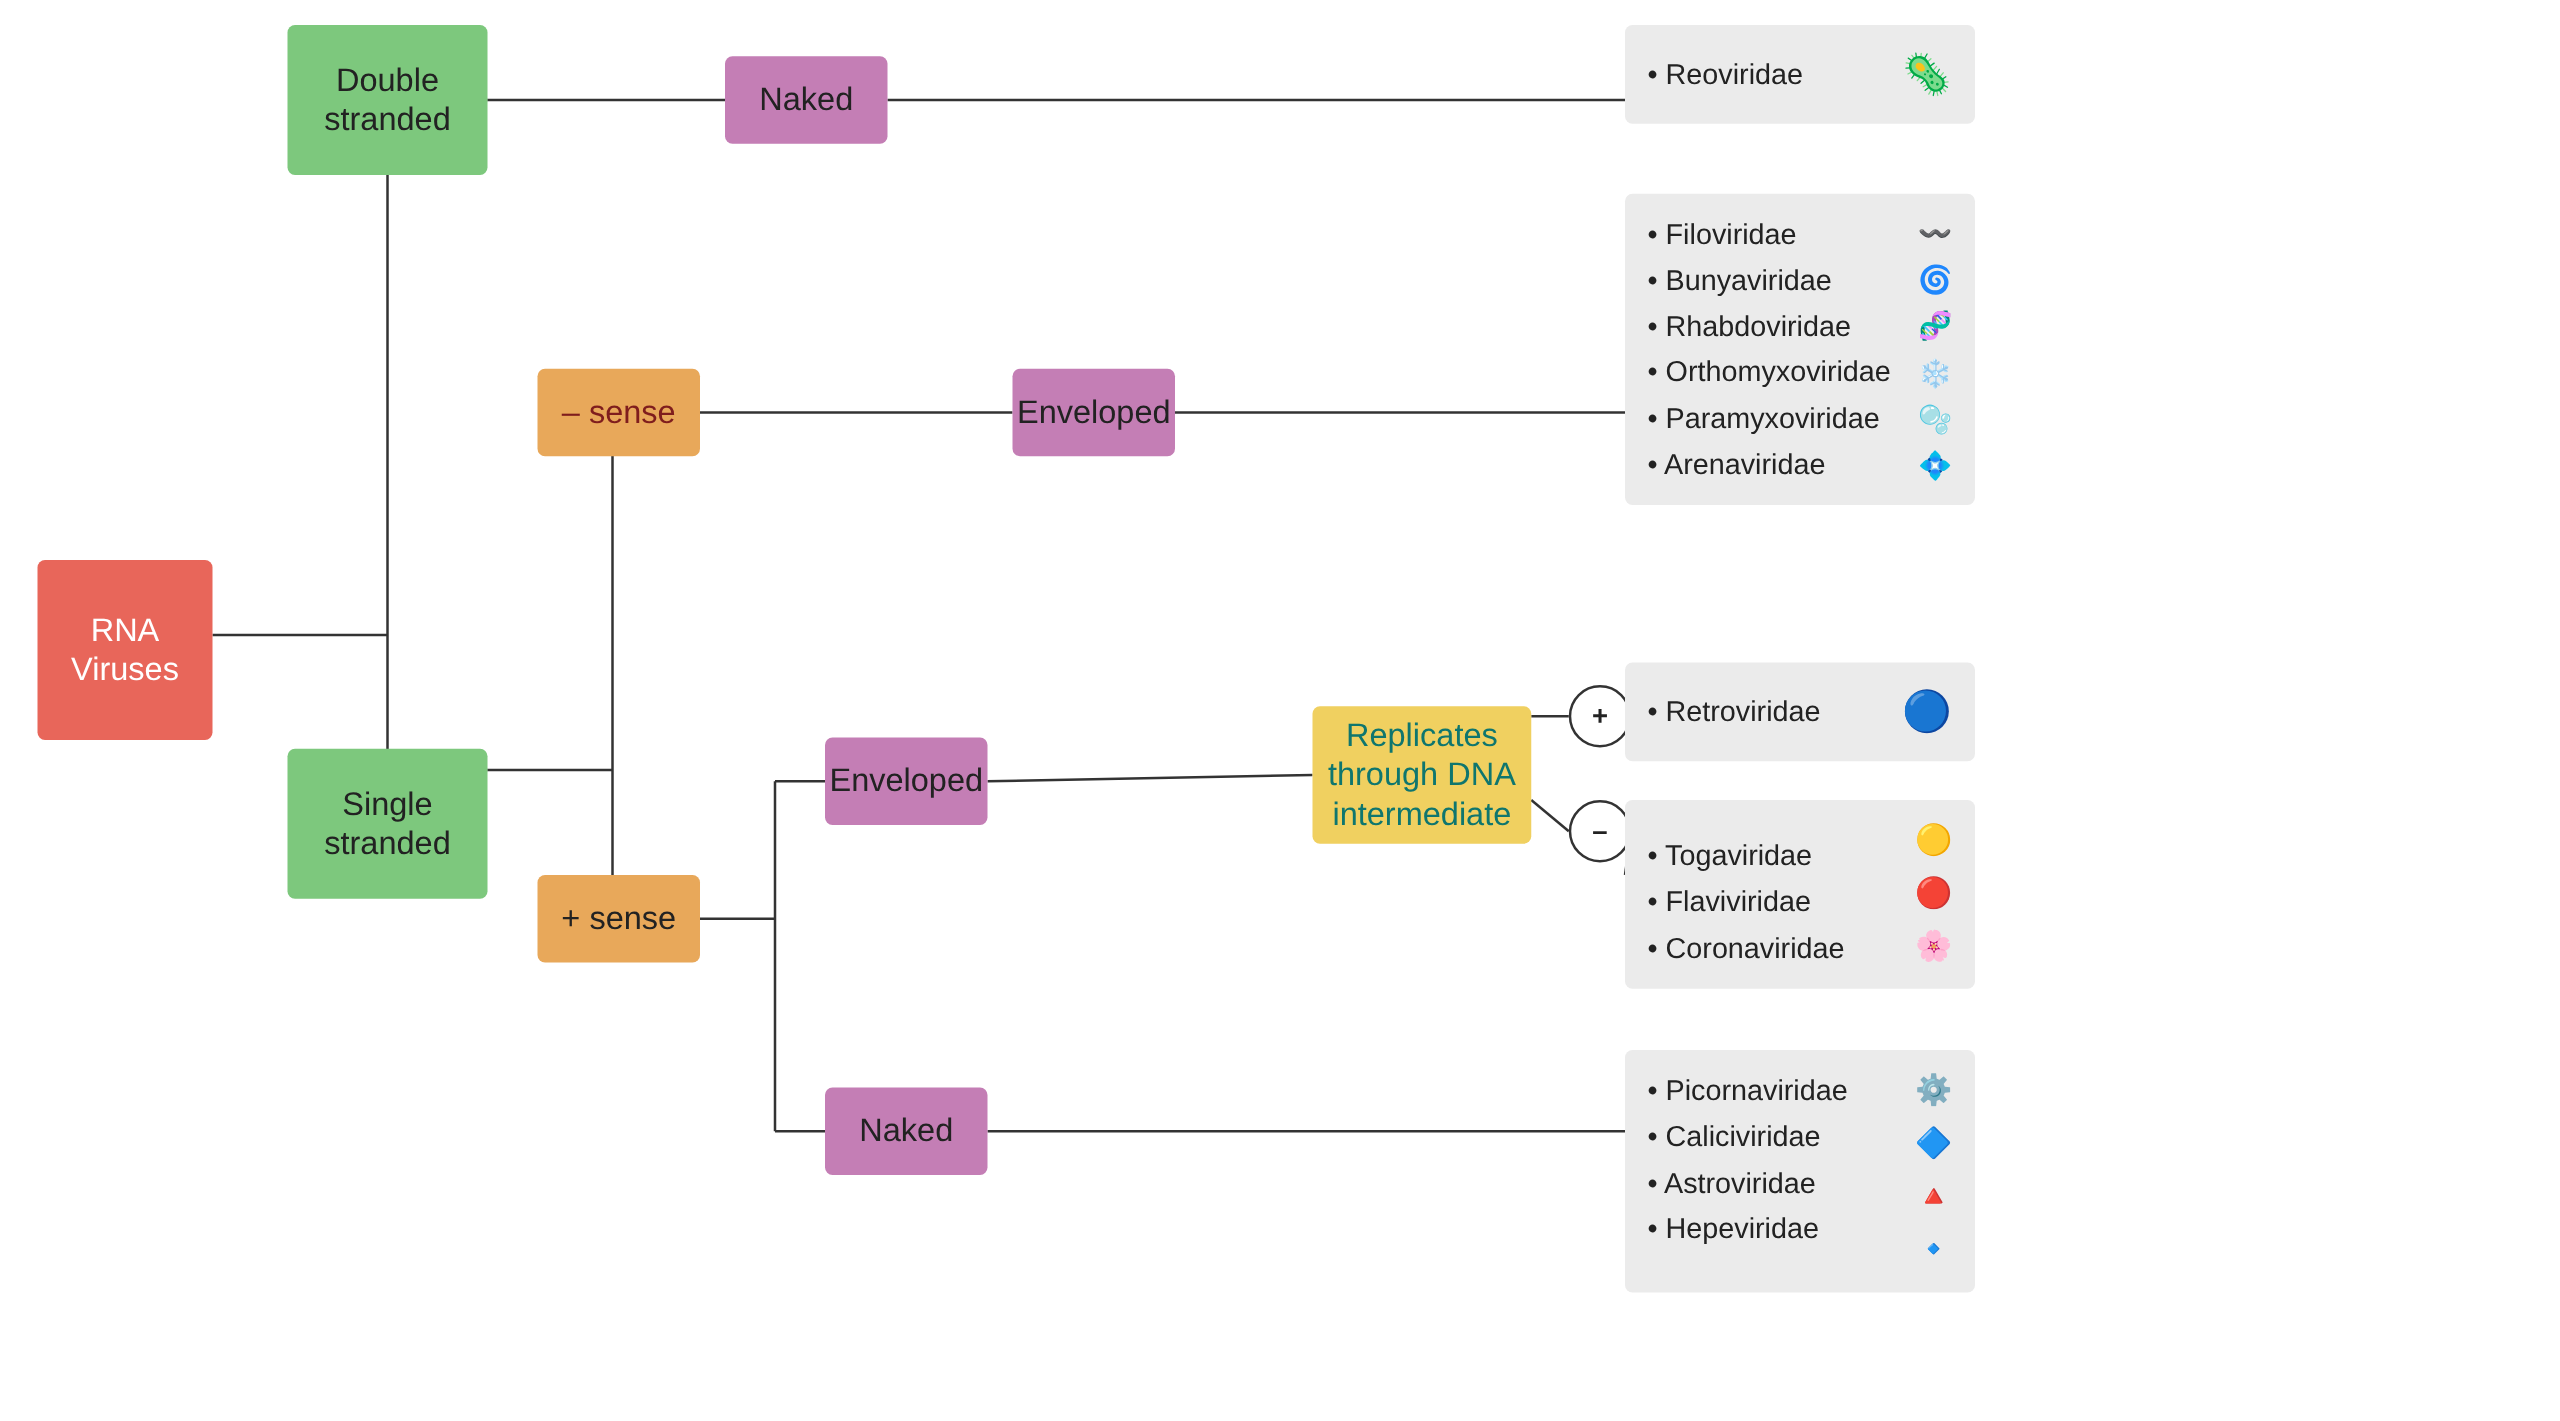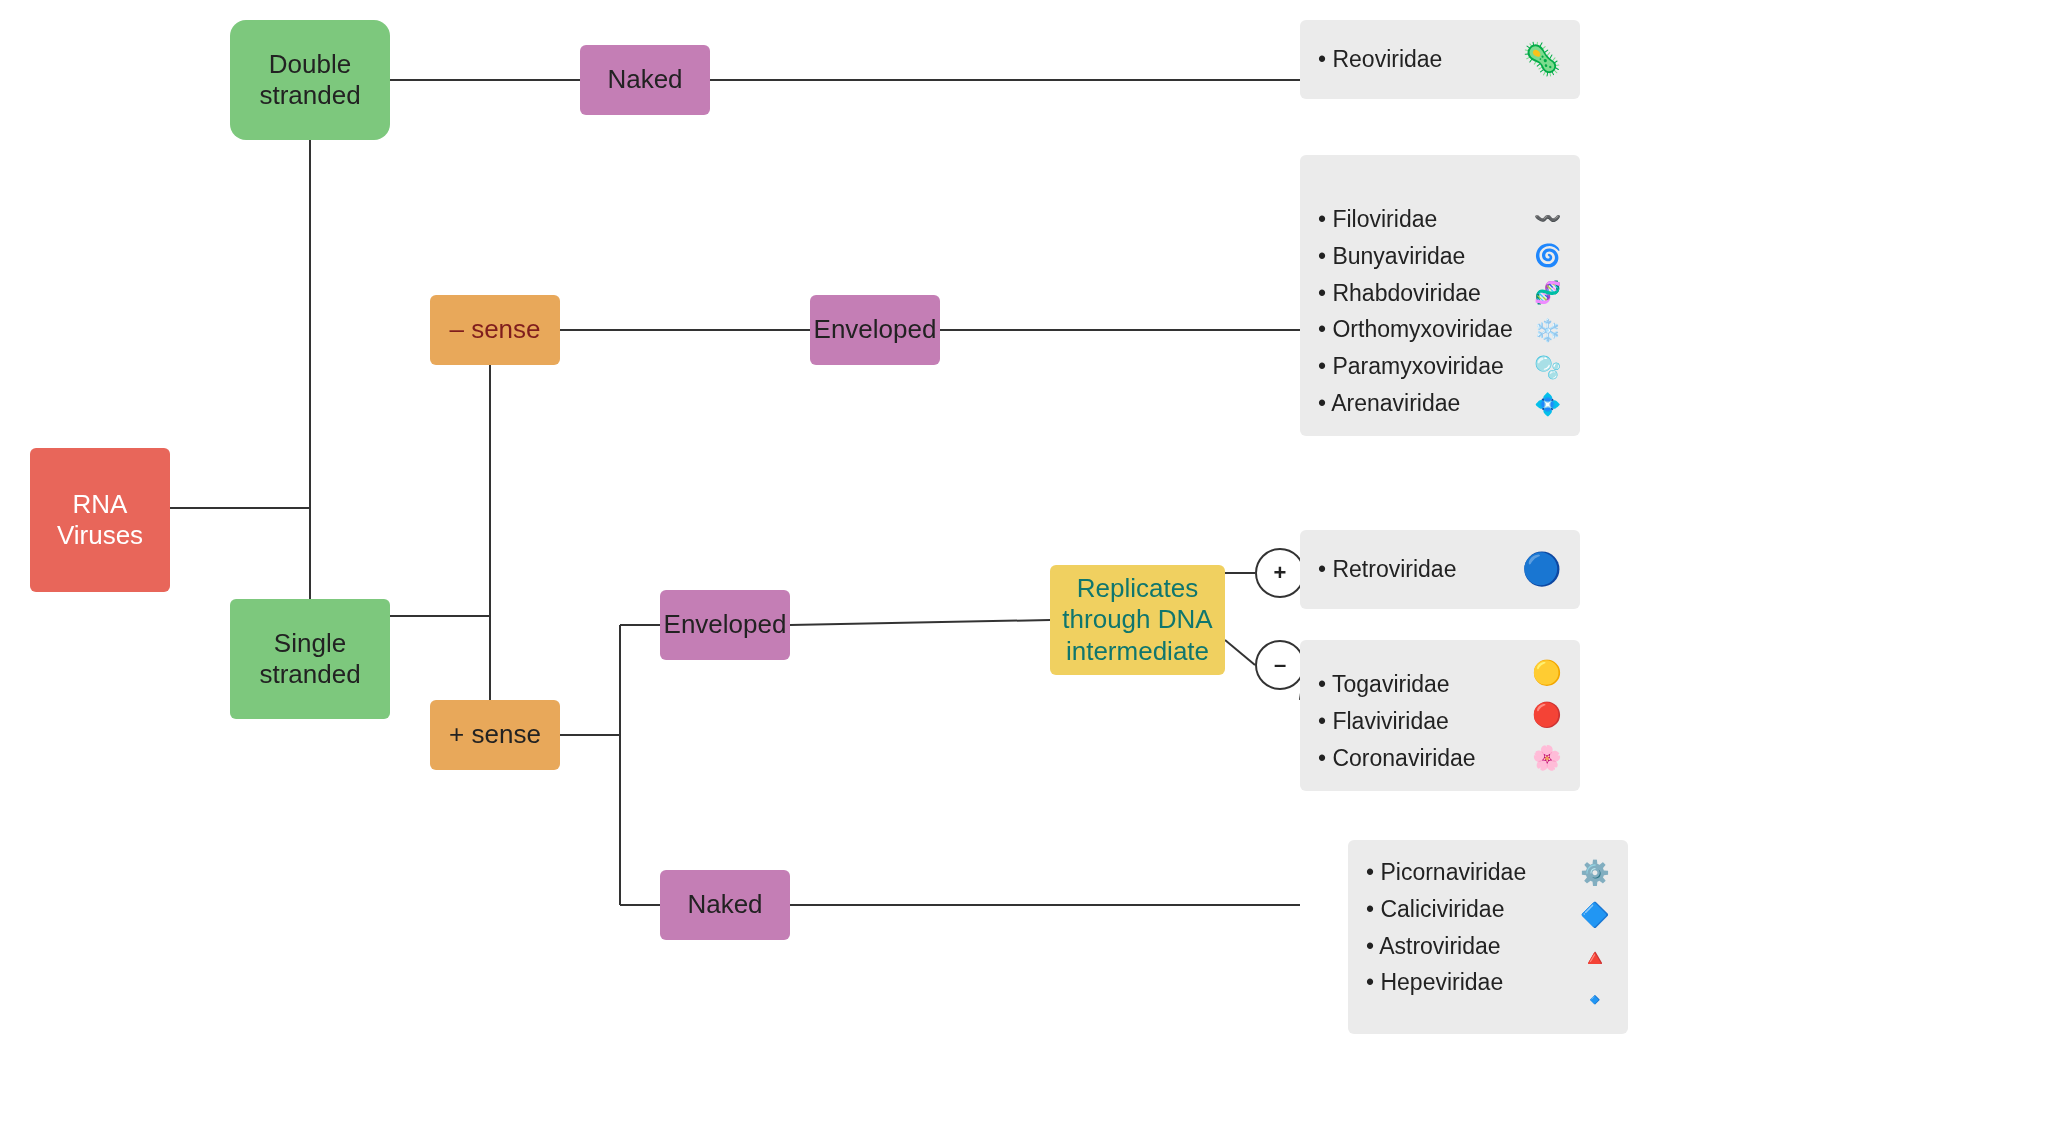--- a/index.html
+++ b/index.html
@@ -50,21 +50,20 @@
       top: 448px;
     }
 
     .box-double {
       background: #7dc87d;
       color: #222;
       width: 160px;
       height: 120px;
       left: 230px;
       top: 20px;
-      border-radius: 16px;
     }
 
     .box-single {
       background: #7dc87d;
       color: #222;
       width: 160px;
       height: 120px;
       left: 230px;
       top: 556px;
       margin-top: 43px;
@@ -165,21 +164,20 @@
     .outcome-toga-group {
       left: 1300px;
       top: 640px;
       width: 280px;
     }
 
     .outcome-naked-plus {
       left: 1300px;
       top: 840px;
       width: 280px;
-      margin-left: 48px;
     }
 
     
     .circle-node {
       position: absolute;
       width: 50px;
       height: 50px;
       border-radius: 50%;
       border: 2px solid #333;
       background: #fff;
@@ -307,21 +305,21 @@
   </div>
 
   <div class="outcome-box outcome-reoviridae">
     <div style="display:flex; align-items:center; justify-content:space-between;">
       <span>• Reoviridae</span>
       <span style="font-size:32px;">🦠</span>
     </div>
   </div>
 
   <div class="outcome-box outcome-minus-group">
-    <div style="display:flex; gap:10px;margin-top:32px;">
+    <div style="display:flex; gap:10px;">
       <div style="flex:1;">
         <div>• Filoviridae</div>
         <div>• Bunyaviridae</div>
         <div>• Rhabdoviridae</div>
         <div>• Orthomyxoviridae</div>
         <div>• Paramyxoviridae</div>
         <div>• Arenaviridae</div>
       </div>
       <div style="display:flex; flex-direction:column; gap:2px; font-size:22px; align-items:center;">
         <span>〰️</span>

